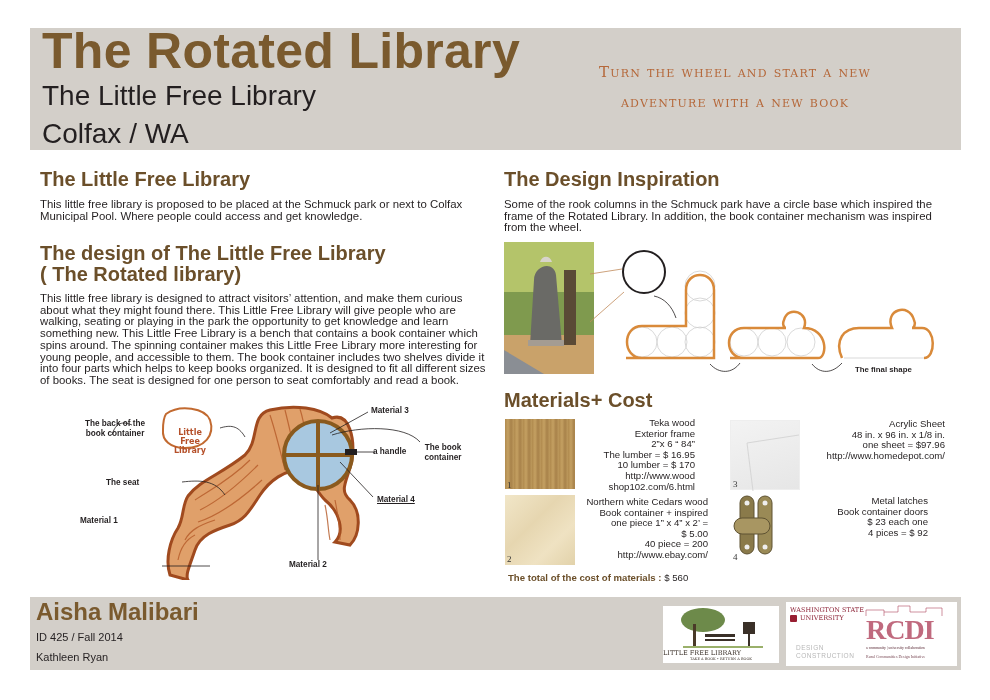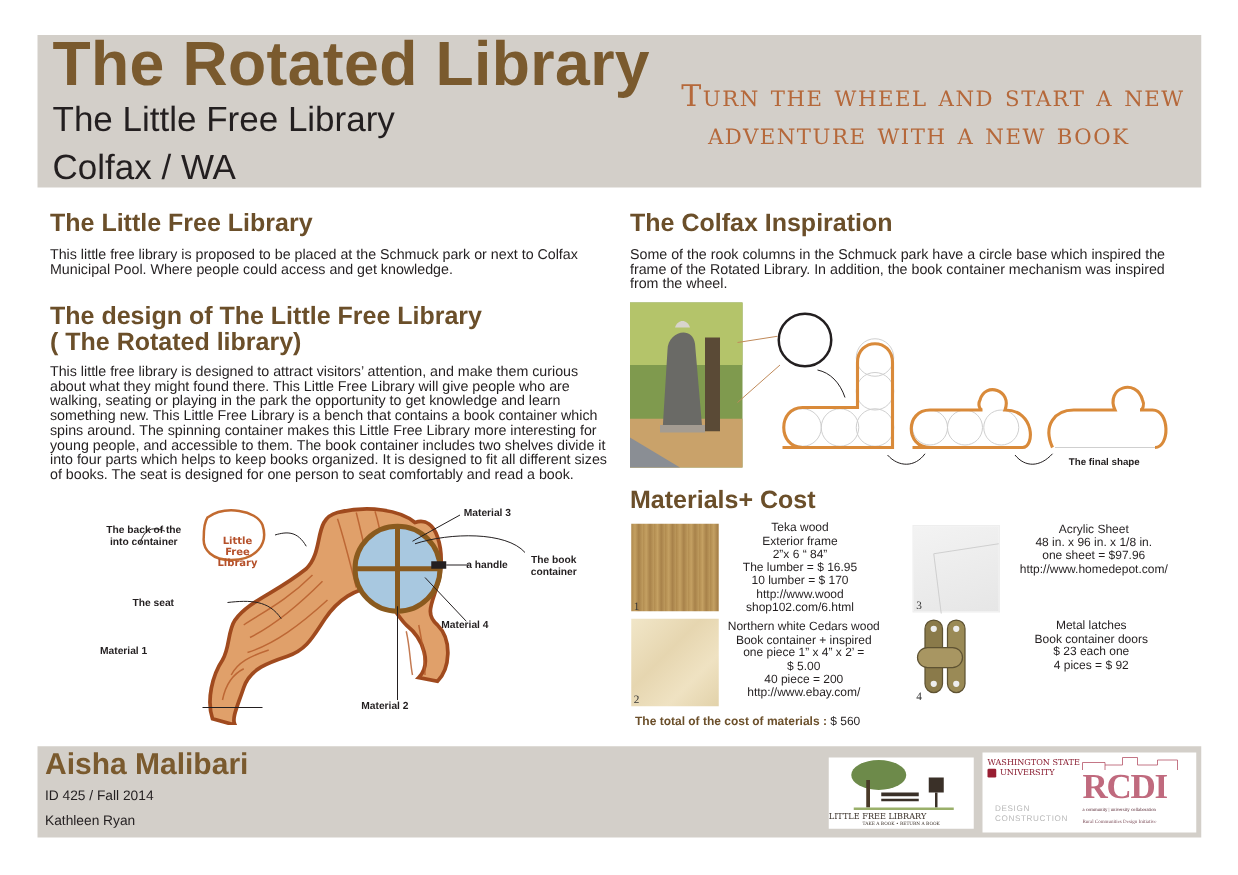--- a/index.html
+++ b/index.html
@@ -8,35 +8,35 @@
 
   .band { position: absolute; background: #d3cfc9; }
   #header-band { left: 30px; top: 28px; width: 931px; height: 122px; }
   #footer-band { left: 30px; top: 597px; width: 931px; height: 73px; }
 
   .title-main { position: absolute; left: 42px; top: 22px; font-size: 50px; font-weight: bold; color: #7a5a2e; letter-spacing: 0.3px; white-space: nowrap; }
   .title-sub { position: absolute; left: 42px; font-size: 28px; color: #231f20; white-space: nowrap; }
   #subtitle { top: 80px; }
   #location { top: 118px; }
 
-  .tagline { position: absolute; left: 545px; width: 380px; text-align: center; font-family: "DejaVu Serif", serif; font-variant: small-caps; font-size: 24px; color: #b5683a; letter-spacing: 1.2px; white-space: nowrap; }
+  .tagline { position: absolute; left: 545px; width: 380px; text-align: center; font-family: "DejaVu Serif", serif; font-variant: small-caps; font-size: 15px; color: #b5683a; letter-spacing: 1.2px; white-space: nowrap; }
   #tagline-1 { top: 63px; }
   #tagline-2 { top: 93px; }
 
   .h2 { position: absolute; font-size: 20px; font-weight: bold; color: #6b4f2a; white-space: nowrap; line-height: 22px; }
   .para { position: absolute; font-size: 11.4px; line-height: 11.7px; color: #231f20; }
 
   
   .label-sm { position: absolute; font-size: 8.2px; font-weight: bold; color: #231f20; white-space: nowrap; line-height: 10px; }
   .label-sm.center { text-align: center; }
 
   
   .mat-img { position: absolute; width: 70px; height: 70px; }
   .mat-num { position: absolute; font-family: "Liberation Serif", serif; font-size: 9px; color: #333; }
-  .mat-text { position: absolute; text-align: center; font-size: 9.6px; line-height: 10.6px; color: #231f20; }
+  .mat-text { position: absolute; text-align: right; font-size: 9.6px; line-height: 10.6px; color: #231f20; }
   .mat-text div { white-space: nowrap; }
 
   .footer-name { position: absolute; left: 36px; top: 598px; font-size: 24px; font-weight: bold; color: #7a5a2e; white-space: nowrap; }
   .footer-line { position: absolute; left: 36px; font-size: 11px; color: #231f20; white-space: nowrap; }
 
   .logo-box { position: absolute; background: #ffffff; }
 </style>
 </head>
 <body>
 
@@ -90,34 +90,34 @@
 
   <path d="M96 14 C 110 4, 135 8, 140 20 C 145 35, 135 48, 115 48 C 100 48, 92 40, 93 30 C 93 22, 94 17, 96 14 Z" fill="#fff" stroke="#c26a30" stroke-width="2"></path>
 </svg>
 <div class="label-sm center" style="left:170px; top:408px; width:40px; color:#b5502a; font-size:8px; line-height:9px; font-family:'DejaVu Sans', sans-serif;margin-top:20px;">
   <div>Little</div>
   <div>Free</div>
   <div>Library</div>
 </div>
 <div class="label-sm center" style="left:80px; top:419px; width:70px;">
   <div>The back of the</div>
-  <div>into container</div>
+  <div>book container</div>
 </div>
 <div class="label-sm" style="left:106px; top:478px;">The seat</div>
 <div class="label-sm" style="left:80px; top:516px;">Material 1</div>
 <div class="label-sm" style="left:289px; top:560px;">Material 2</div>
 <div class="label-sm" style="left:371px; top:406px;">Material 3</div>
-<div class="label-sm" style="left:353px; top:495px;">Material 4</div>
+<div class="label-sm" style="left:377px; top:495px;text-decoration:underline;">Material 4</div>
 <div class="label-sm" style="left:373px; top:447px;">a handle</div>
 <div class="label-sm center" style="left:420px; top:443px; width:46px;">
   <div>The book</div>
   <div>container</div>
 </div>
 
-<div class="h2" style="left:504px; top:168px;">The Colfax Inspiration</div>
+<div class="h2" style="left:504px; top:168px;">The Design Inspiration</div>
 <div class="para" style="left:504px; top:199px; width:450px;">Some of the rook columns in the Schmuck park have a circle base which inspired the frame of  the Rotated Library. In addition, the book container mechanism was inspired from the wheel.</div>
 
 <svg style="position:absolute; left:504px; top:240px;" width="450" height="140" viewBox="0 0 450 140">
 
   <g>
     <rect x="0" y="2" width="90" height="132" fill="#7f9a4e"></rect>
     <rect x="0" y="2" width="90" height="50" fill="#b4c46a"></rect>
     <rect x="0" y="95" width="90" height="39" fill="#c9a26a"></rect>
     <path d="M0 110 L 40 134 L 0 134 Z" fill="#8a8e94"></path>
     <rect x="60" y="30" width="12" height="75" fill="#5a4a36"></rect>

